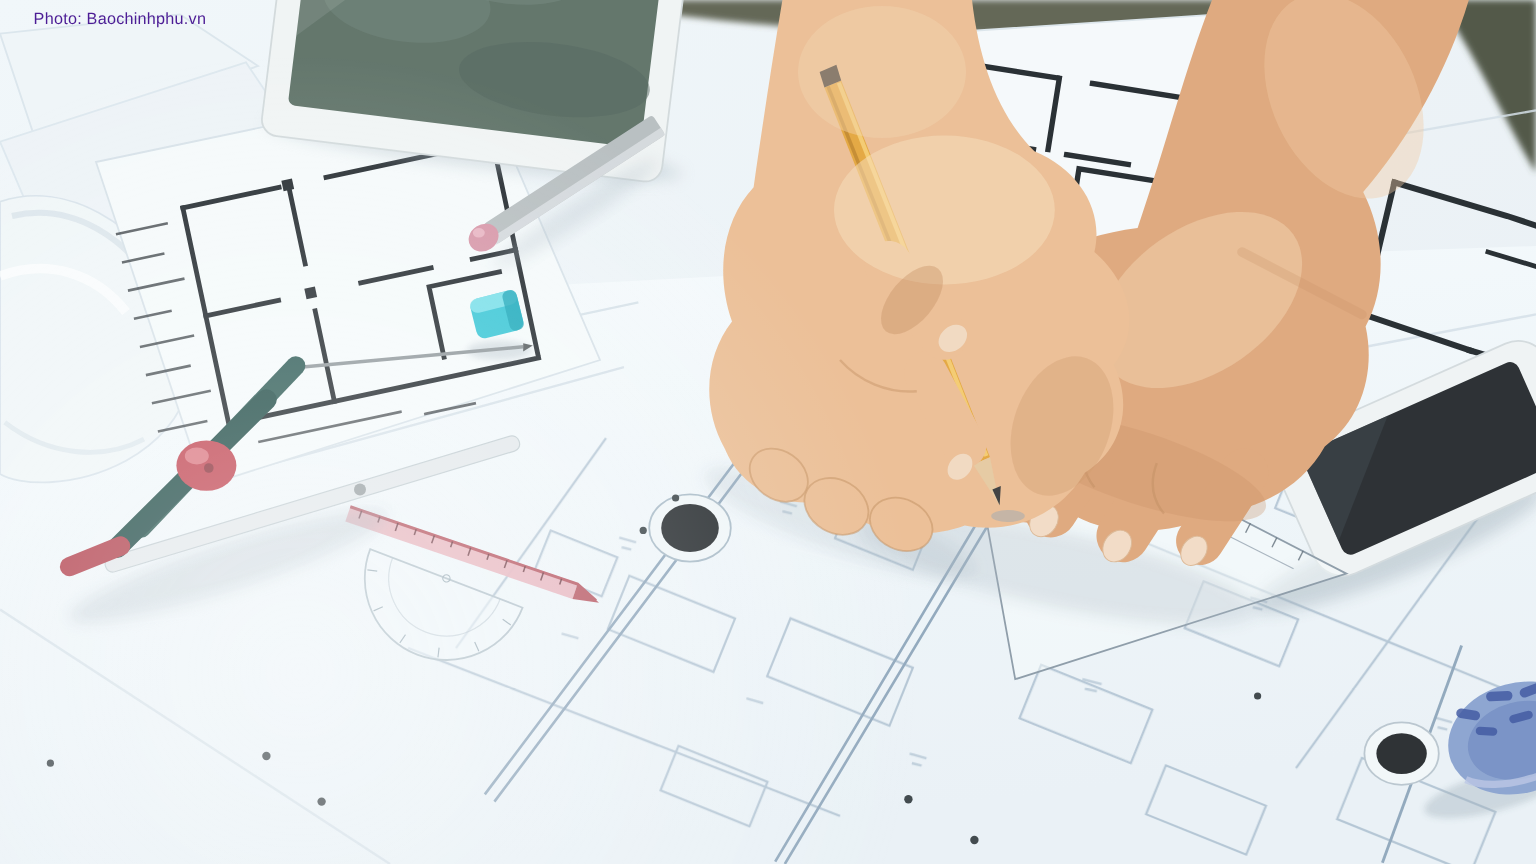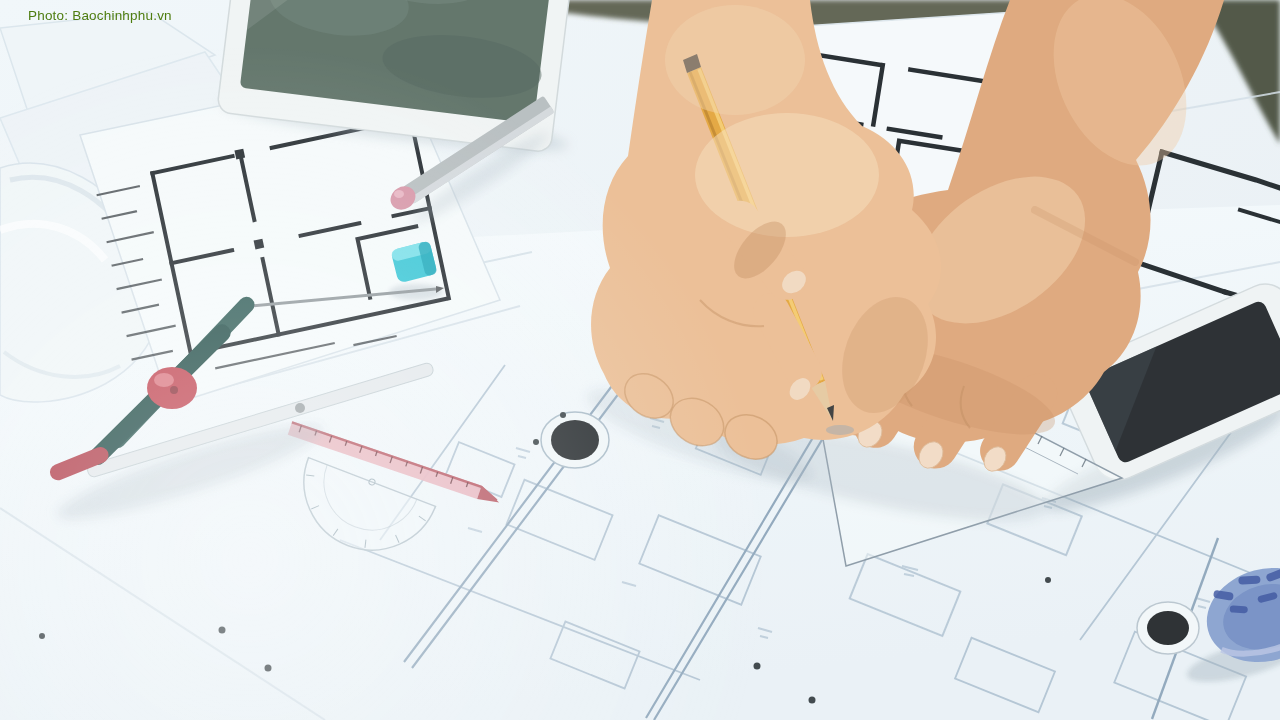--- a/index.html
+++ b/index.html
@@ -4,21 +4,21 @@
 <style>
   html,body{margin:0;padding:0;background:#222;}
   .stage{
     position:relative;width:1280px;height:720px;overflow:hidden;
     background:#eef4f8;font-family:"Liberation Sans", sans-serif;
   }
   .stage svg{position:absolute;inset:0;display:block;}
   .credit{
     position:absolute;left:28px;top:8px;
     font-size:13.5px;font-weight:500;letter-spacing:.2px;
-    color:#4d7c0f;user-select:none;
+    color:#4c1d95;user-select:none;
   }
 </style>
 </head>
 <body>
 
 <div class="stage">
 <svg viewBox="0 0 1280 720" width="1280" height="720">
   <defs>
     <linearGradient id="bgGrad" x1="0" y1="0" x2="1" y2="1">
       <stop offset="0" stop-color="#f2f7fa"></stop>

